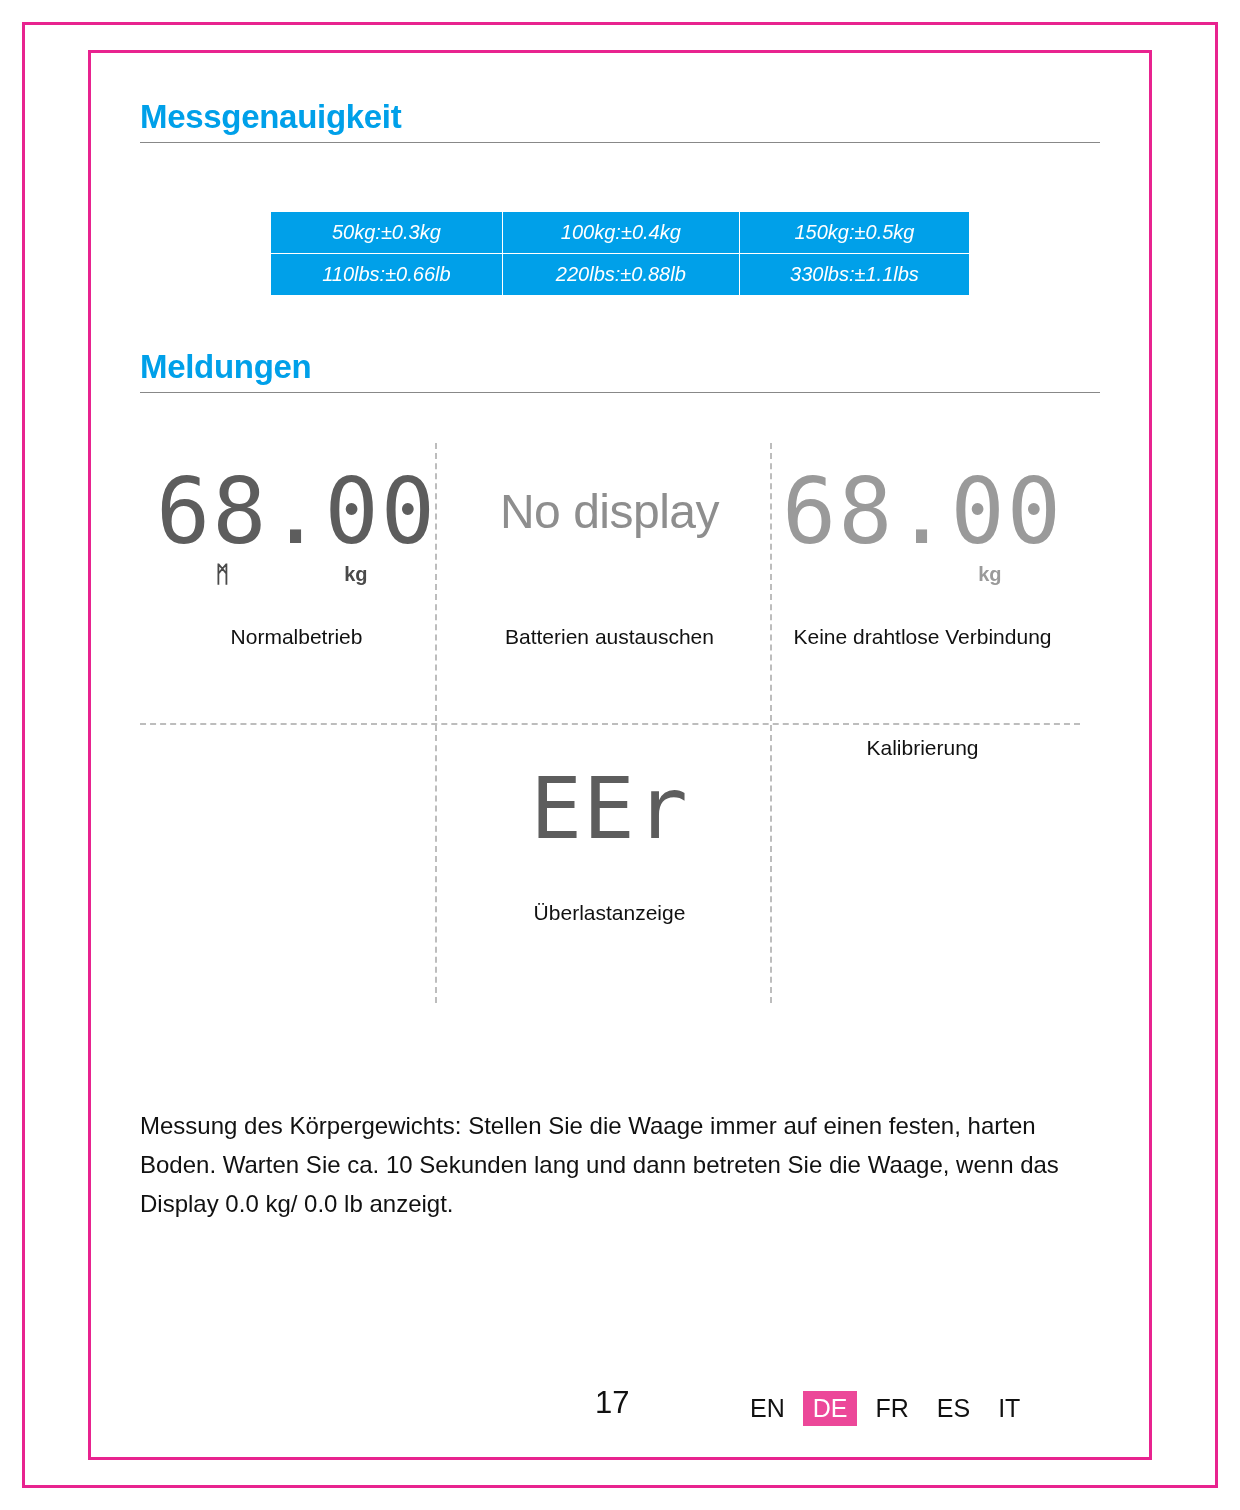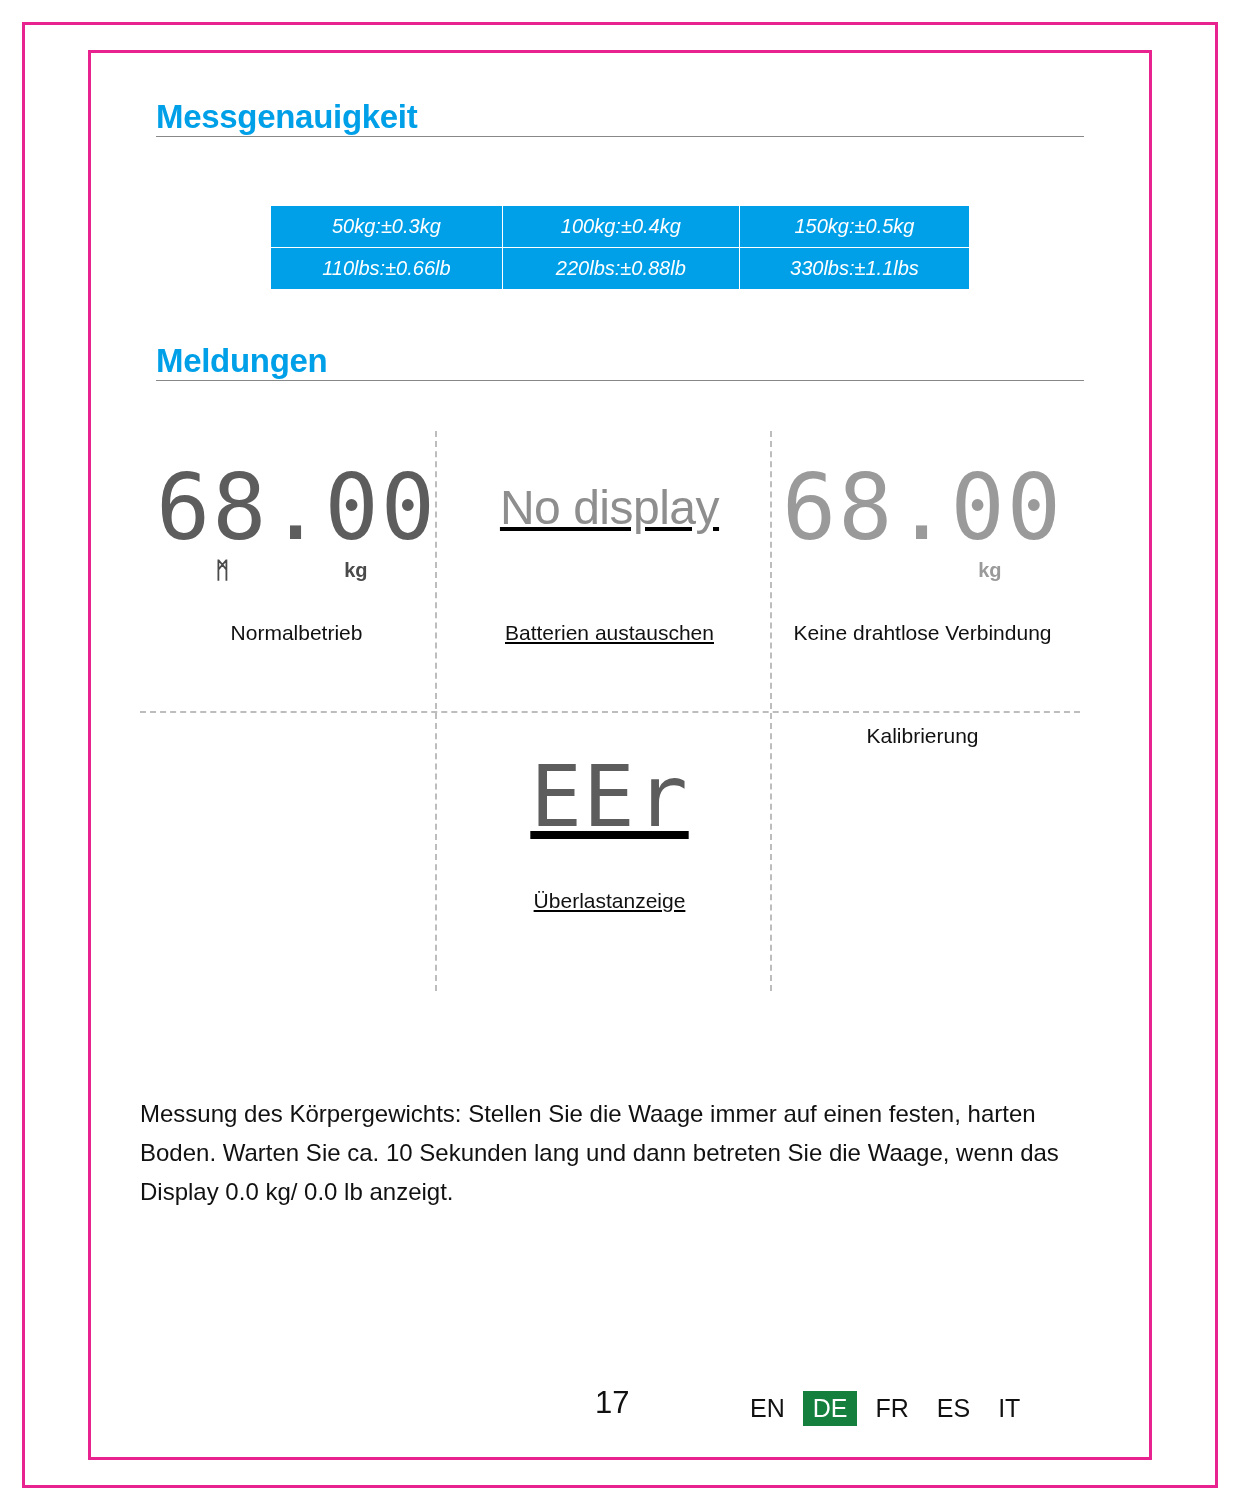--- a/index.html
+++ b/index.html
@@ -38,23 +38,23 @@
     top: 80px;
     width: 960px;
   }
 
   
   .section-heading {
     color: #00a0e9;
     font-size: 33px;
     font-weight: bold;
     letter-spacing: -0.3px;
-    padding-bottom: 0;
+    padding-bottom: 6px;
     border-bottom: 1.5px solid #888;
-    margin: 16px;
+    margin: 0;
   }
   .heading-accuracy { margin-top: 18px; }
   .heading-messages { margin-top: 52px; }
 
   
   .accuracy-table {
     margin: 68px auto 0 auto;
     border-collapse: collapse;
     background: #00a0e9;
     width: 700px;
@@ -78,23 +78,23 @@
     margin-top: 42px;
     width: 940px;
     height: 570px;
   }
   .msg-cell {
     position: absolute;
     width: 313px;
     text-align: center;
   }
   .msg-col0 { left: 0; }
-  .msg-col1 { left: 313px; text-decoration: underline; }
+  .msg-col1 { left: 313px; }
   .msg-col2 { left: 626px; }
-  .msg-row0 { top: 12px; height: 290px; }
+  .msg-row0 { top: 4px; height: 290px; }
   .msg-row1 { top: 290px; height: 280px; }
 
   .msg-display {
     height: 175px;
     display: flex;
     align-items: center;
     justify-content: center;
     flex-direction: column;
   }
   .msg-row1 .msg-display { height: 165px; }
@@ -195,21 +195,21 @@
     display: flex;
     align-items: center;
     gap: 8px;
   }
   .lang {
     font-size: 25px;
     color: #111;
     padding: 3px 10px;
   }
   .lang.active {
-    background: #15803d;
+    background: #ec4899;
     color: #ffffff;
   }
 </style>
 </head>
 <body>
 
 <div class="page-border"></div>
 <div class="inner-border"></div>
 
 <div class="content">

